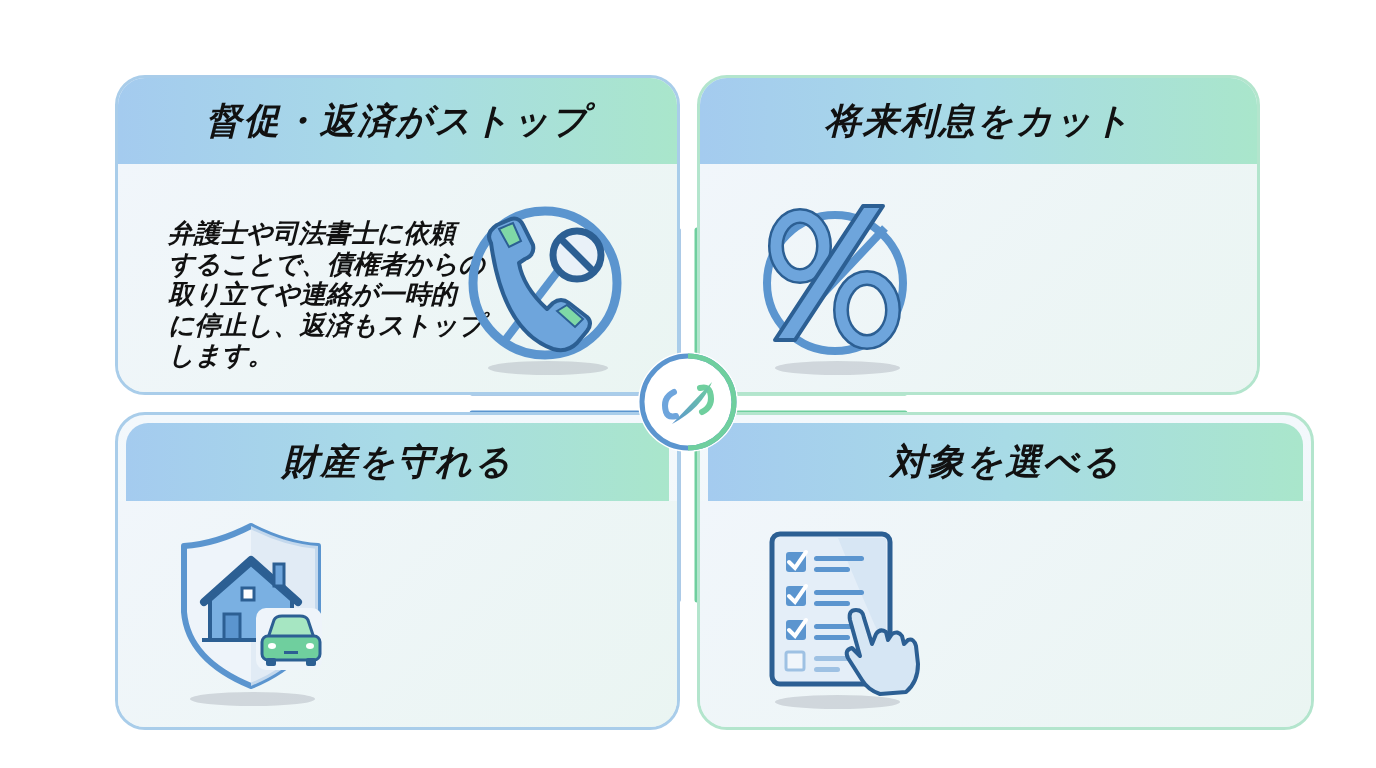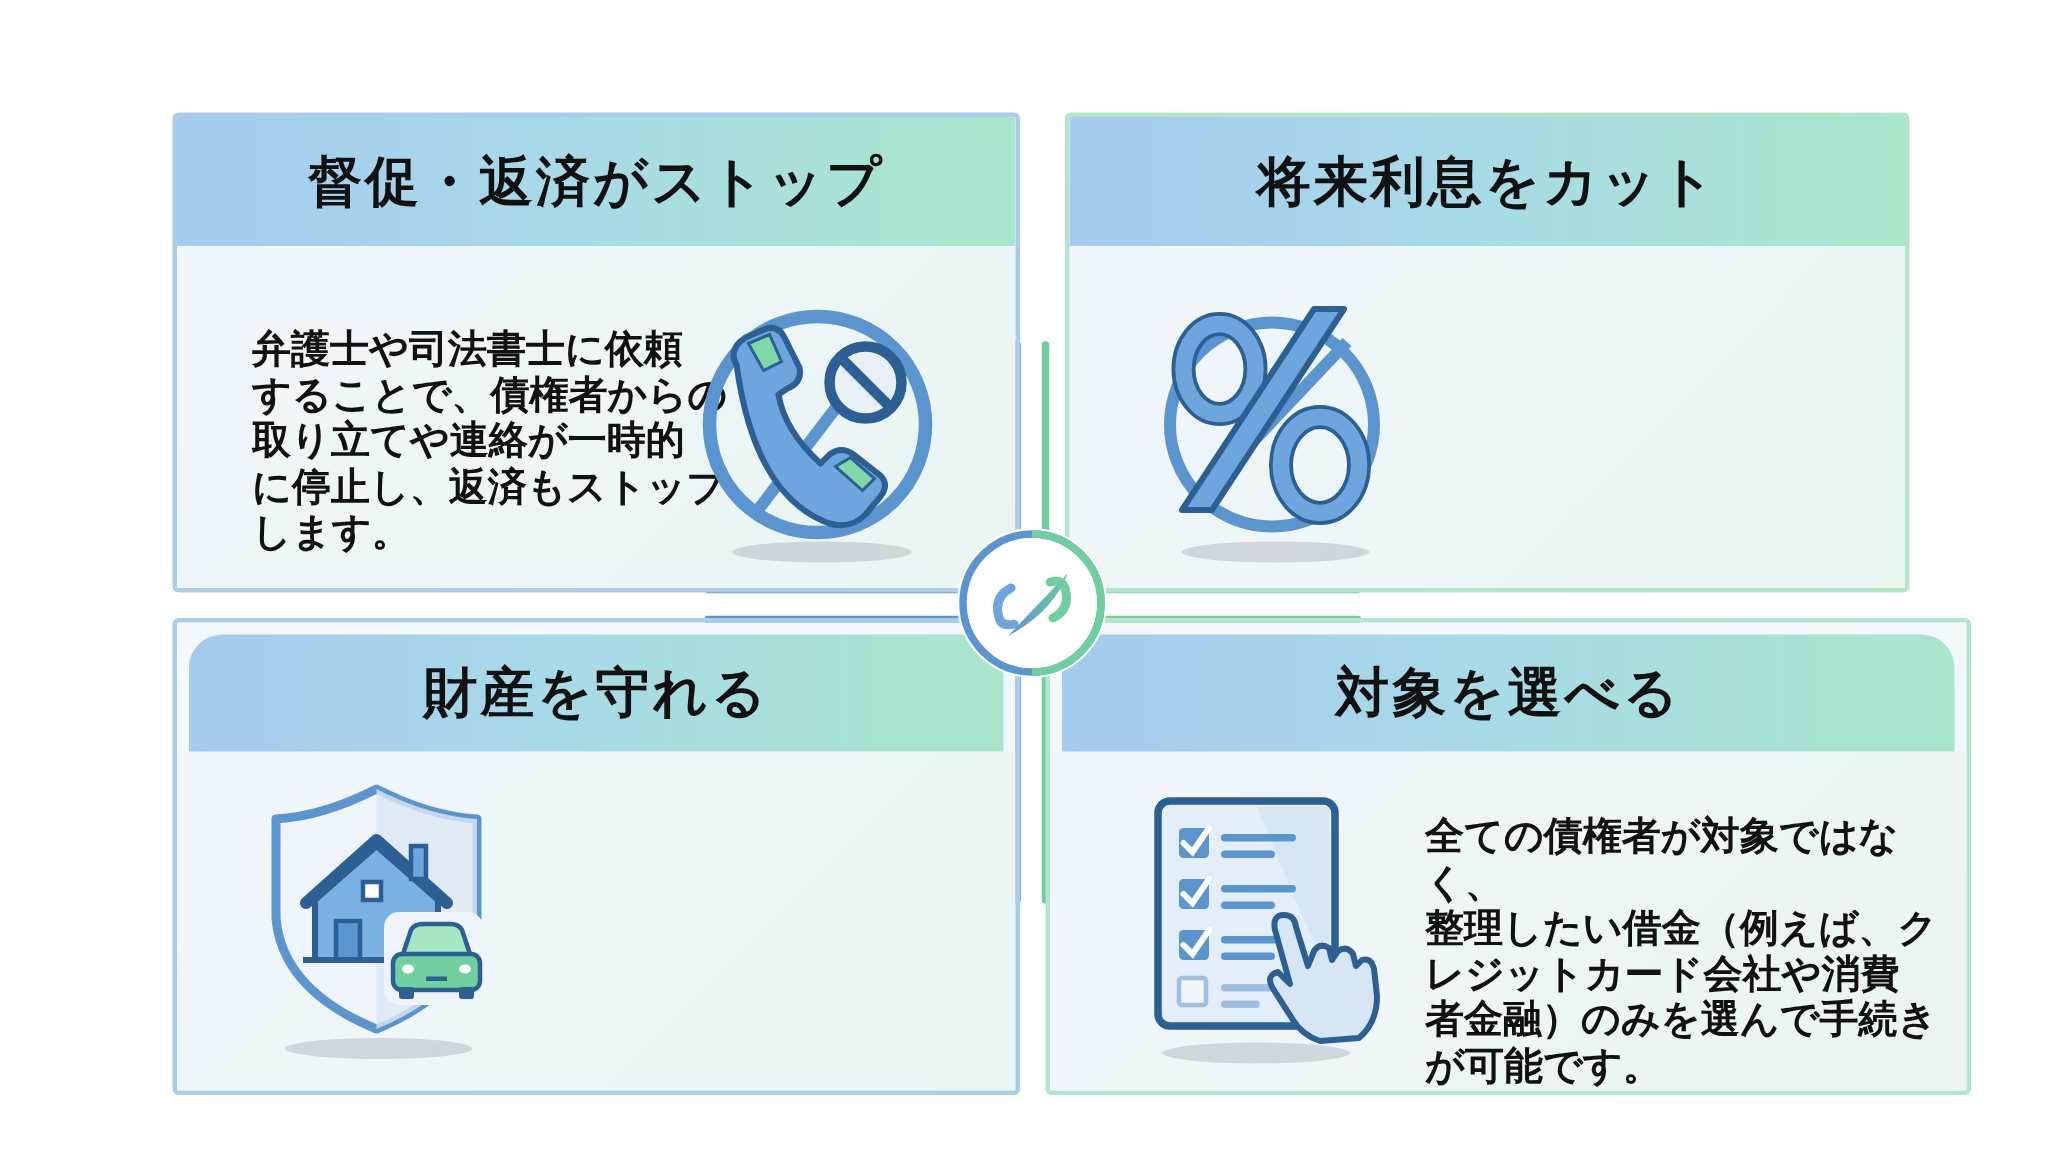--- a/index.html
+++ b/index.html
@@ -5,24 +5,25 @@
     html, body { margin: 0; padding: 0; }
     body {
       width: 1376px; height: 768px;
       background: #ffffff;
       position: relative; overflow: hidden;
       font-family: "DejaVu Sans", "Liberation Sans", sans-serif;
       color: #111;
     }
     .card {
       position: absolute;
-      border-radius: 4px;
+      border-radius: 30px;
       background: linear-gradient(180deg, #f3f8fc 0%, #eef6f6 100%);
       box-sizing: border-box;
       overflow: hidden;
+      font-style: italic;
     }
     .card.blue { border: 3px solid #a9cdea; }
     .card.green { border: 3px solid #b3e5cd; }
     .card.mixed { border: 3px solid #a9cdea; }
     .card .hdr {
       position: absolute; left: 0; right: 0; top: 0;
       height: 86px;
       background: linear-gradient(90deg, #a4cbef 0%, #a8dbe6 50%, #a9e6cb 100%);
       display: flex; align-items: center; justify-content: center;
       font-weight: bold; font-size: 36px; letter-spacing: 2px; color: #111;
@@ -82,21 +83,21 @@
     <line x1="40" y1="140" x2="130" y2="22" stroke="#5b95cf" stroke-width="8"></line>
     <path d="M28 40 Q22 30 34 22 L48 16 Q56 14 60 22 L70 42 Q72 52 62 56 L56 60 Q60 84 84 106 L90 100 Q98 94 106 100 L124 114 Q130 120 124 128 L114 140 Q104 150 90 146 Q40 128 28 40 Z" fill="#6ea5dc" stroke="#2c5f93" stroke-width="4" stroke-linejoin="round"></path>
     <path d="M36 26 L50 20 L58 38 L46 44 Z" fill="#7fd8a6" stroke="#2c5f93" stroke-width="2"></path>
     <path d="M94 108 L104 102 L120 116 L112 124 Z" fill="#7fd8a6" stroke="#2c5f93" stroke-width="2"></path>
     <circle cx="114" cy="52" r="24" fill="#e9f1f8" stroke="#2c5f93" stroke-width="7"></circle>
     <line x1="98" y1="36" x2="130" y2="68" stroke="#2c5f93" stroke-width="7"></line>
   </svg>
   <div class="shadow" style="left:370px;top:283px;width:120px;"></div>
 </div>
 
-<div class="card green" style="left:697px;top:75px;width:563px;height:320px;margin-left:13px;">
+<div class="card green" style="left:697px;top:75px;width:563px;height:320px;">
   <div class="body-bg" style="top:86px;"></div>
   <div class="hdr">将来利息をカット</div>
   <svg class="icon" style="left:55px;top:120px;" width="170" height="165" viewBox="0 0 170 165">
     <circle cx="80" cy="85" r="68" fill="none" stroke="#5b95cf" stroke-width="8"></circle>
     <line x1="28" y1="138" x2="130" y2="30" stroke="#5b95cf" stroke-width="8"></line>
     <ellipse cx="45" cy="48" rx="24" ry="30" fill="none" stroke="#2c5f93" stroke-width="16"></ellipse>
     <ellipse cx="45" cy="48" rx="24" ry="30" fill="none" stroke="#6ea5dc" stroke-width="11"></ellipse>
     <polygon points="20,142 108,8 128,8 40,142" fill="#6ea5dc" stroke="#2c5f93" stroke-width="4" stroke-linejoin="round"></polygon>
     <ellipse cx="112" cy="112" rx="26" ry="32" fill="none" stroke="#2c5f93" stroke-width="16"></ellipse>
     <ellipse cx="112" cy="112" rx="26" ry="32" fill="none" stroke="#6ea5dc" stroke-width="11"></ellipse>
@@ -124,25 +125,20 @@
     <ellipse cx="96" cy="126" rx="4" ry="3" fill="#fff"></ellipse>
     <ellipse cx="134" cy="126" rx="4" ry="3" fill="#fff"></ellipse>
     <rect x="108" y="131" width="14" height="3" fill="#2c5f93"></rect>
   </svg>
   <div class="shadow" style="left:72px;top:277px;width:125px;"></div>
 </div>
 
 <div class="card green" style="left:697px;top:412px;width:617px;height:318px;">
   <div class="body-bg" style="top:86px;"></div>
   <div class="hdr inset">対象を選べる</div>
-  <div class="desc" style="left:250px;top:128px;">全ての債権者が対象ではなく、
-整理したい借金（例えば、ク
-レジットカード会社や消費
-者金融）のみを選んで手続き
-が可能です。</div>
   <svg class="icon" style="left:68px;top:115px;" width="165" height="170" viewBox="0 0 165 170">
     <rect x="4" y="4" width="118" height="150" rx="8" fill="#e4eef8" stroke="#2c5f93" stroke-width="5"></rect>
     <path d="M70 8 L118 8 L118 120 Q95 70 70 8 Z" fill="#d2e3f2" opacity="0.7"></path>
     <g>
       <rect x="18" y="22" width="20" height="20" rx="3" fill="#5b95cf"></rect>
       <path d="M21 32 L27 38 L38 22" fill="none" stroke="#fff" stroke-width="4" stroke-linecap="round"></path>
       <rect x="46" y="26" width="50" height="5" rx="2.5" fill="#5b95cf"></rect>
       <rect x="46" y="37" width="36" height="5" rx="2.5" fill="#5b95cf"></rect>
     </g>
     <g>

